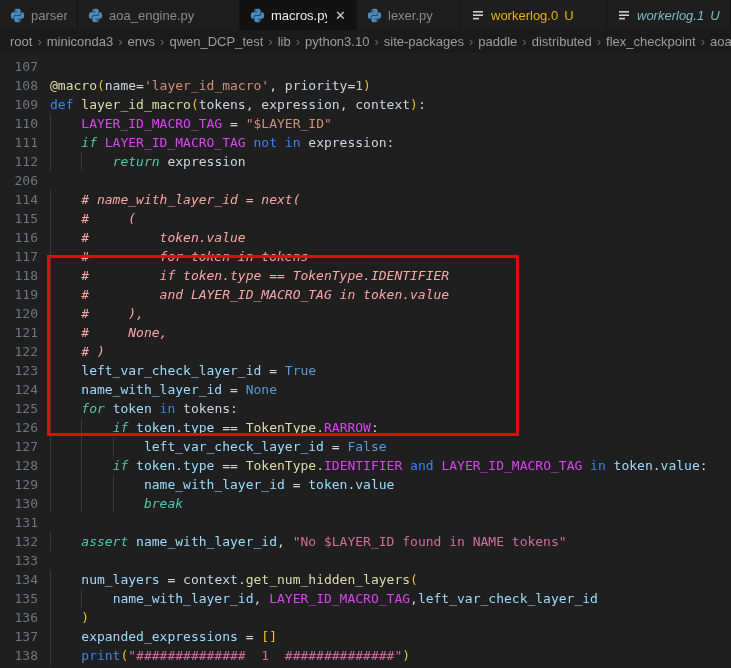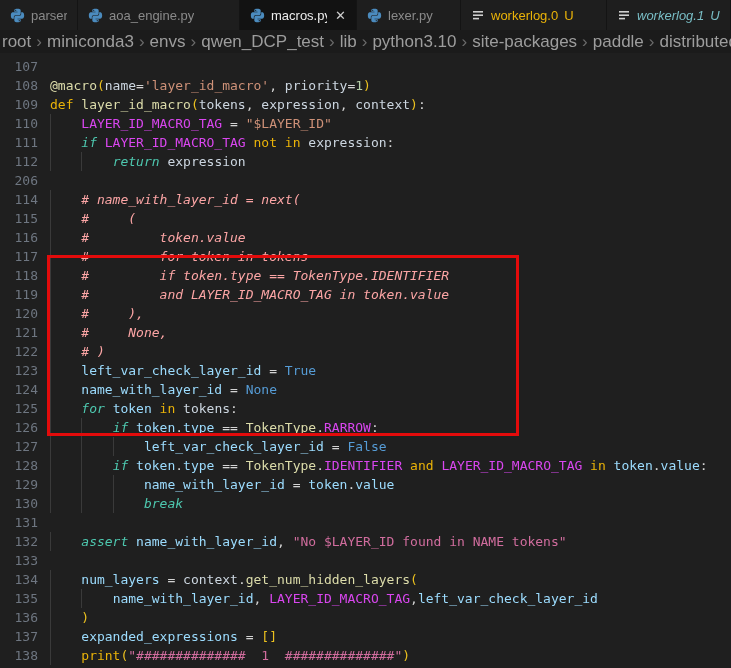--- a/index.html
+++ b/index.html
@@ -16,34 +16,34 @@
   .tab:nth-child(5){width:146px}
   .tab:nth-child(6){width:124px}
   .tab.active{background:#121212;color:#ececec;}
   .tab .ticon{flex:none;display:flex;margin-right:6px;}
   .tab .label{overflow:hidden;text-overflow:clip;}
   .tab.italic .label,.tab.italic .badge{font-style:italic;}
   .tab .badge{margin-left:6px;}
   .tab .close{margin-left:8px;color:#cfcfcf;font-size:13px;line-height:13px;}
   
   .breadcrumbs{height:23px;display:flex;align-items:center;background:#1b1b1b;
-    color:#9d9d9d;font-size:17px;padding-left:2px;white-space:nowrap;overflow:hidden;}
+    color:#9d9d9d;font-size:13px;padding-left:10px;white-space:nowrap;overflow:hidden;}
   .crumb{cursor:pointer;}
   .crumb-sep{margin:0 5px;color:#6b6b6b;}
   
   .editor{position:relative;height:615px;padding-top:4px;
     font-family:"DejaVu Sans Mono","Liberation Mono",monospace;
     font-size:13px;line-height:19px;background:#1f1f1f;}
   .line{display:flex;height:19px;white-space:pre;}
   .gutter{flex:none;width:38px;text-align:right;color:#6e7681;}
   .code{position:relative;margin-left:12px;flex:1;}
   .guide{position:absolute;top:0;bottom:0;width:1px;background:#3a3a3a;}
   .tk{position:relative;z-index:1;}
   
-  .tk-kw{color:#eab308;margin-top:24px;}
+  .tk-kw{color:#3b82f6;margin-top:24px;}
   .tk-kwi{color:#4ec9b0;font-style:italic;}
   .tk-fn{color:#dcdcaa;}
   .tk-const{color:#d946ef;}
   .tk-var{color:#9cdcfe;}
   .tk-param{color:#ccd6e0;}
   .tk-str{color:#ce9178;}
   .tk-str2{color:#d16d9e;}
   .tk-num{color:#b5cea8;}
   .tk-cmt{color:#fca5a5;font-style:italic;}
   .tk-pun{color:#d4d4d4;}

